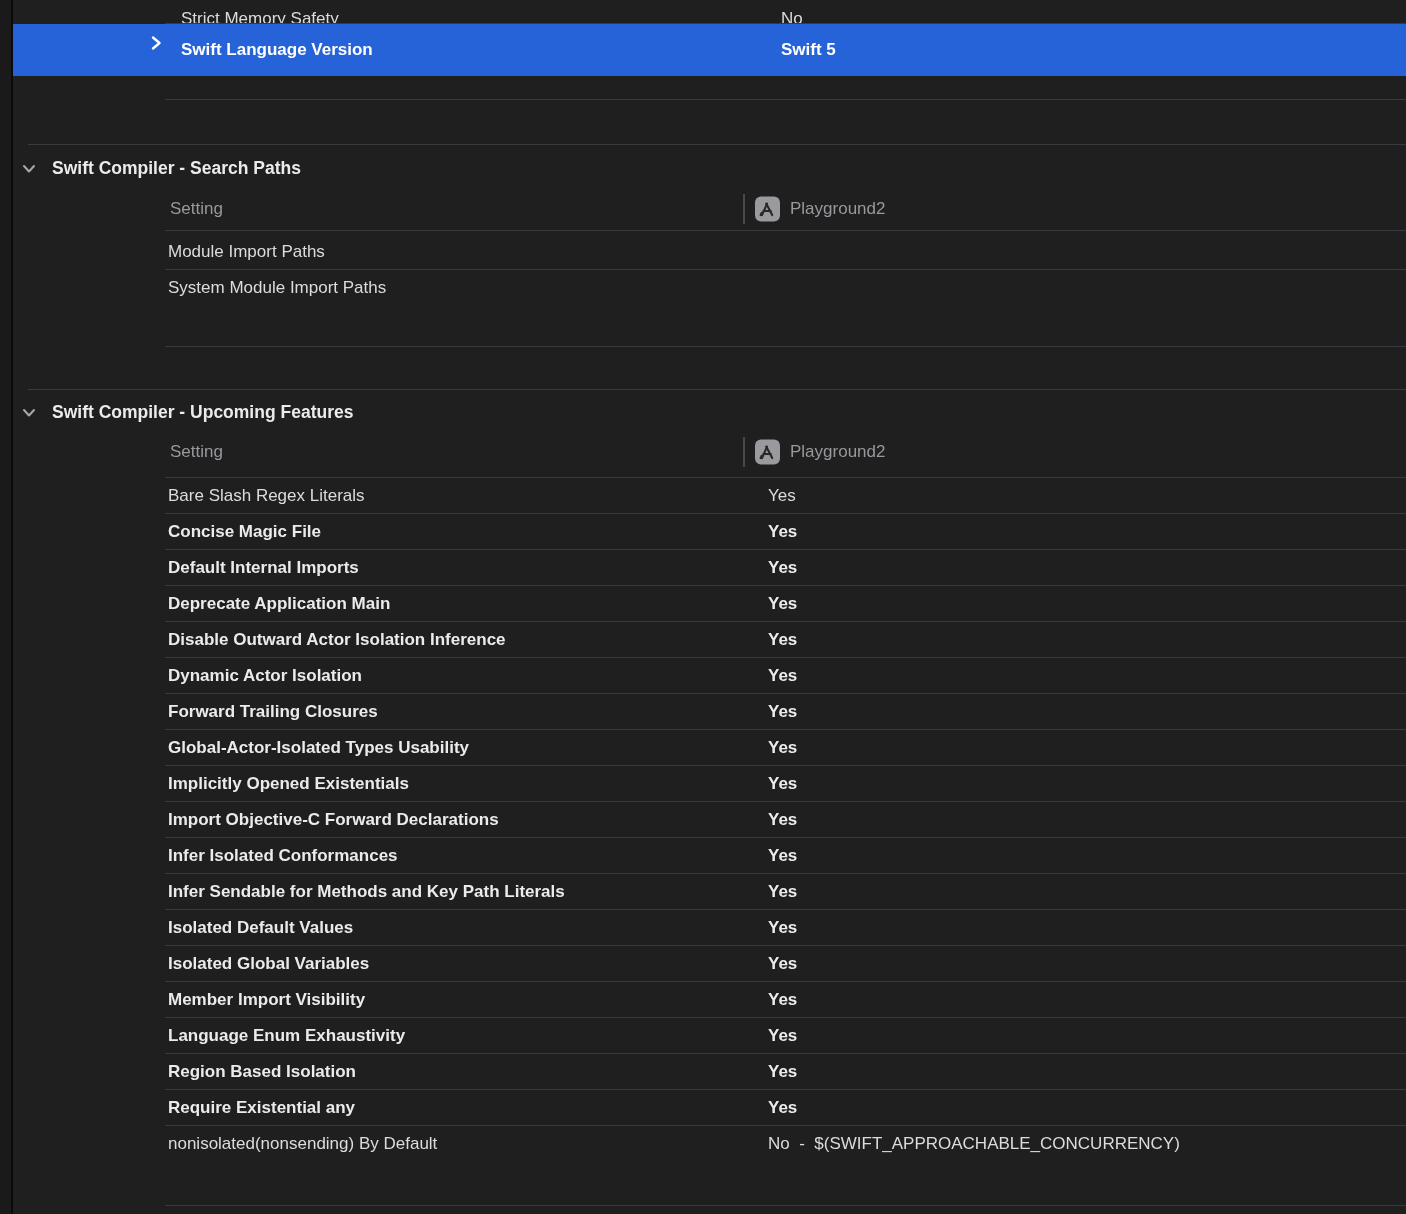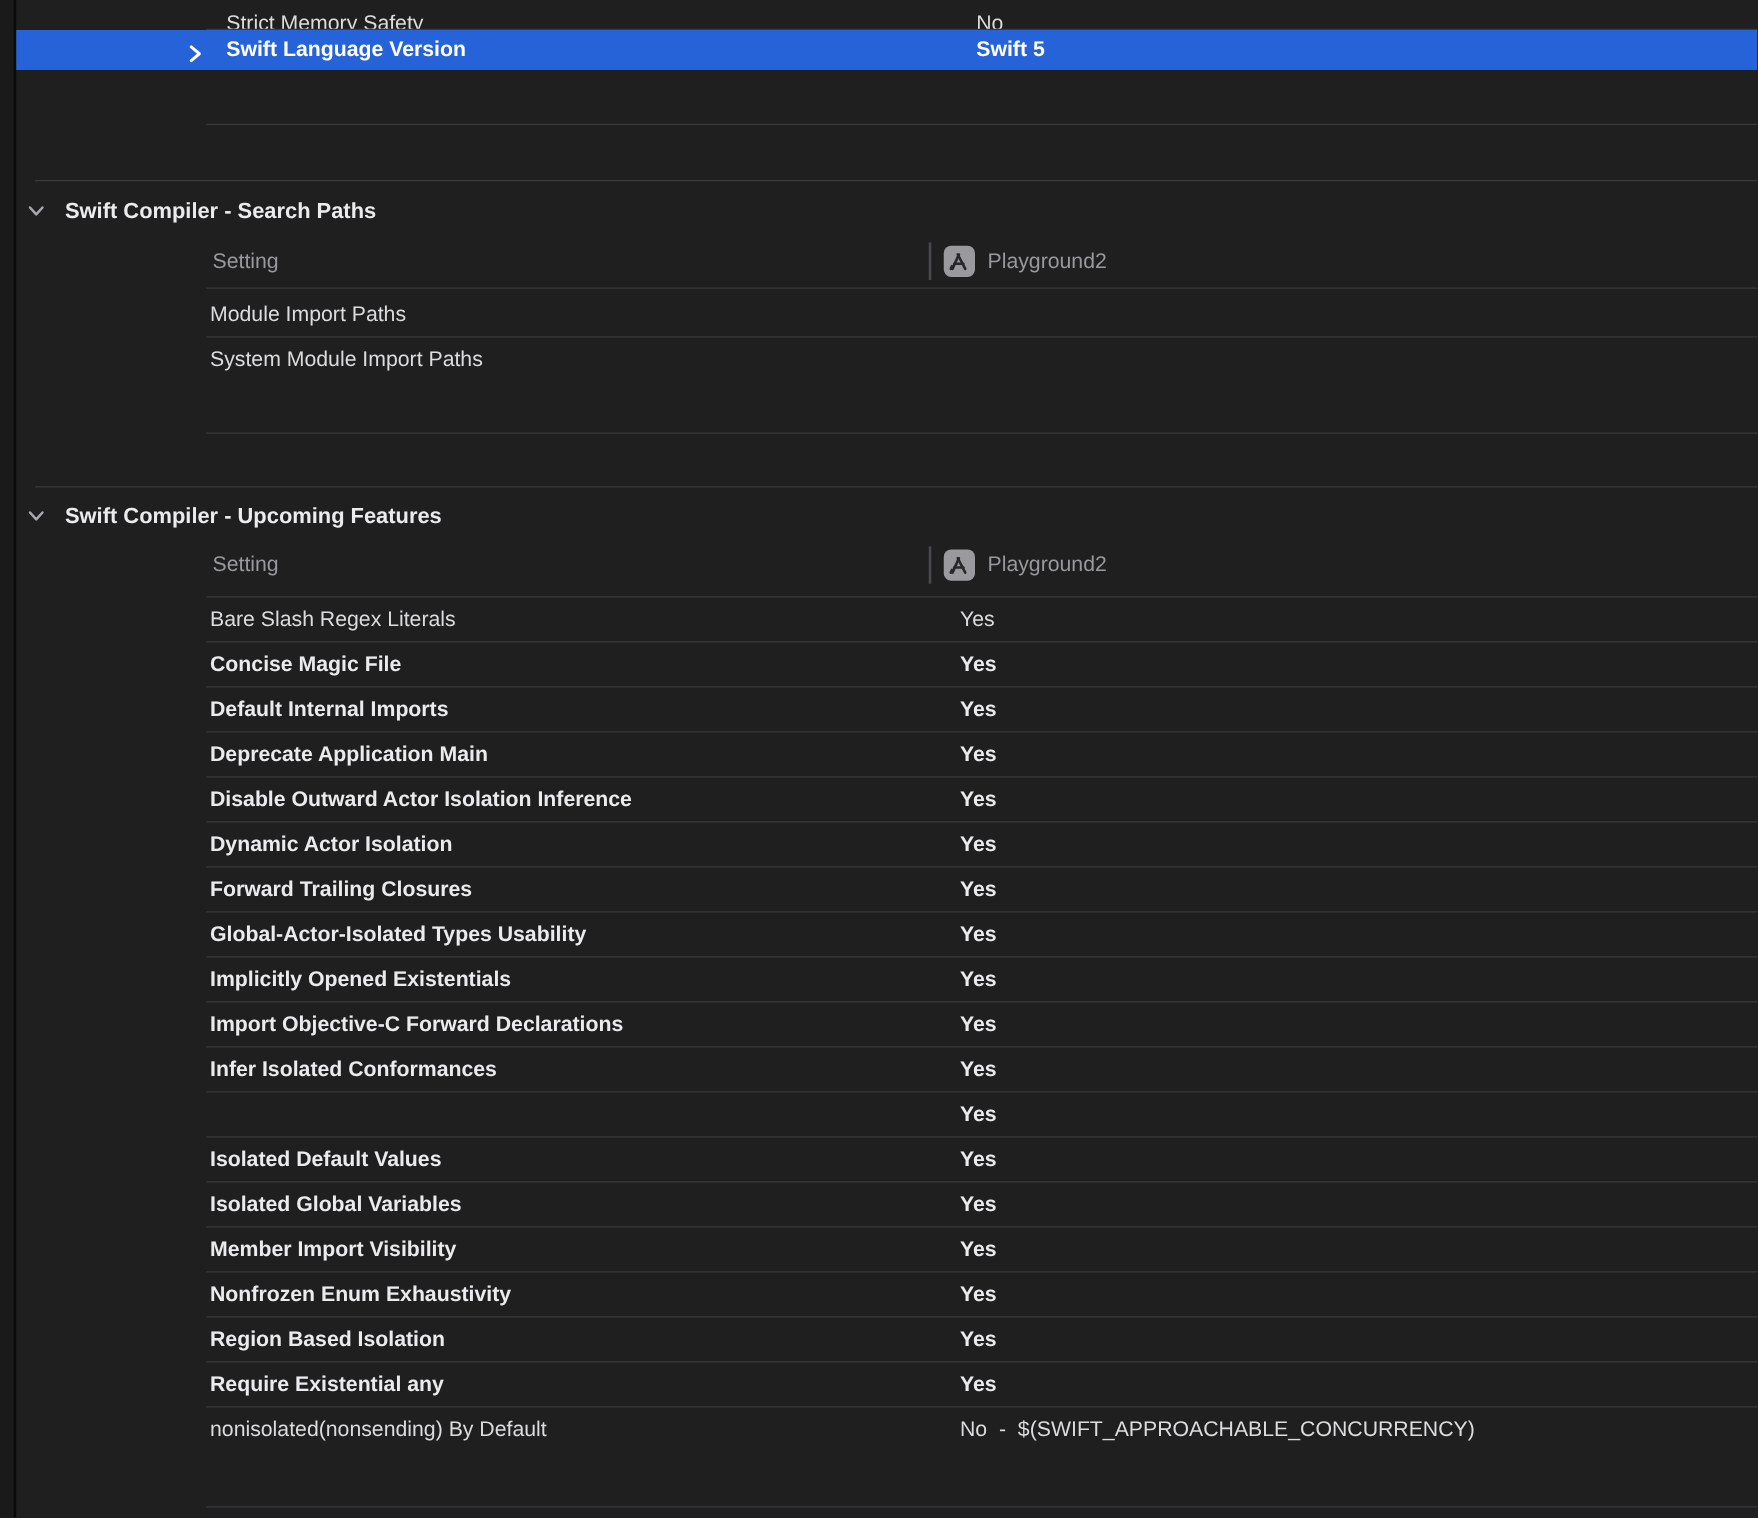--- a/index.html
+++ b/index.html
@@ -28,21 +28,21 @@
 
   .sep{position:absolute;height:1px;right:0;background:var(--sep);}
   .sep.indent{left:165px;}
   .sep.full{left:28px;}
 
   
   .pinned-row{position:absolute;left:13px;right:0;display:flex;align-items:center;}
   .pinned-row .lbl{position:absolute;left:155px;white-space:nowrap;}
   .pinned-row .val{position:absolute;left:755px;white-space:pre;}
   .row-strict{top:0;height:38px;}
-  .row-selected{top:24px;height:32px;background:var(--selection);color:#ffffff;font-weight:700;}
+  .row-selected{top:24px;height:52px;background:var(--selection);color:#ffffff;font-weight:700;}
   .row-selected .chev{position:absolute;left:133px;top:9px;width:20px;height:20px;}
 
   
   .section-head{position:absolute;left:0;right:0;height:36px;display:flex;align-items:center;}
   .section-head .disclosure{position:absolute;left:20px;top:10px;width:18px;height:18px;}
   .section-head .title{position:absolute;left:52px;font-weight:700;font-size:17.5px;color:var(--text-bold);white-space:nowrap;}
   .sec1-head{top:150px;padding-left:48px;}
   .sec2-head{top:394px;}
 
   
@@ -192,36 +192,37 @@
   </div>
   <div class="row bold">
     <span class="lbl">Import Objective-C Forward Declarations</span>
     <span class="val">Yes</span>
   </div>
   <div class="row bold">
     <span class="lbl">Infer Isolated Conformances</span>
     <span class="val">Yes</span>
   </div>
   <div class="row bold">
+    <span class="lbl">Infer Sendable for Methods and Key Path Literals</span>
     <span class="val">Yes</span>
   </div>
   <div class="row bold">
     <span class="lbl">Isolated Default Values</span>
     <span class="val">Yes</span>
   </div>
   <div class="row bold">
     <span class="lbl">Isolated Global Variables</span>
     <span class="val">Yes</span>
   </div>
   <div class="row bold">
     <span class="lbl">Member Import Visibility</span>
     <span class="val">Yes</span>
   </div>
   <div class="row bold">
-    <span class="lbl">Nonfrozen Enum Exhaustivity</span>
+    <span class="lbl">Language Enum Exhaustivity</span>
     <span class="val">Yes</span>
   </div>
   <div class="row bold">
     <span class="lbl">Region Based Isolation</span>
     <span class="val">Yes</span>
   </div>
   <div class="row bold">
     <span class="lbl">Require Existential any</span>
     <span class="val">Yes</span>
   </div>

